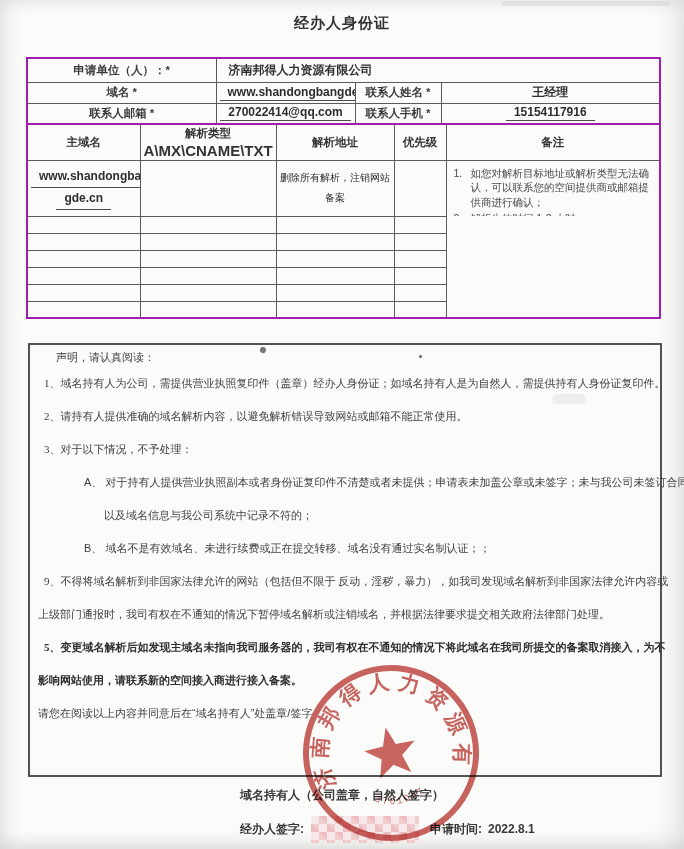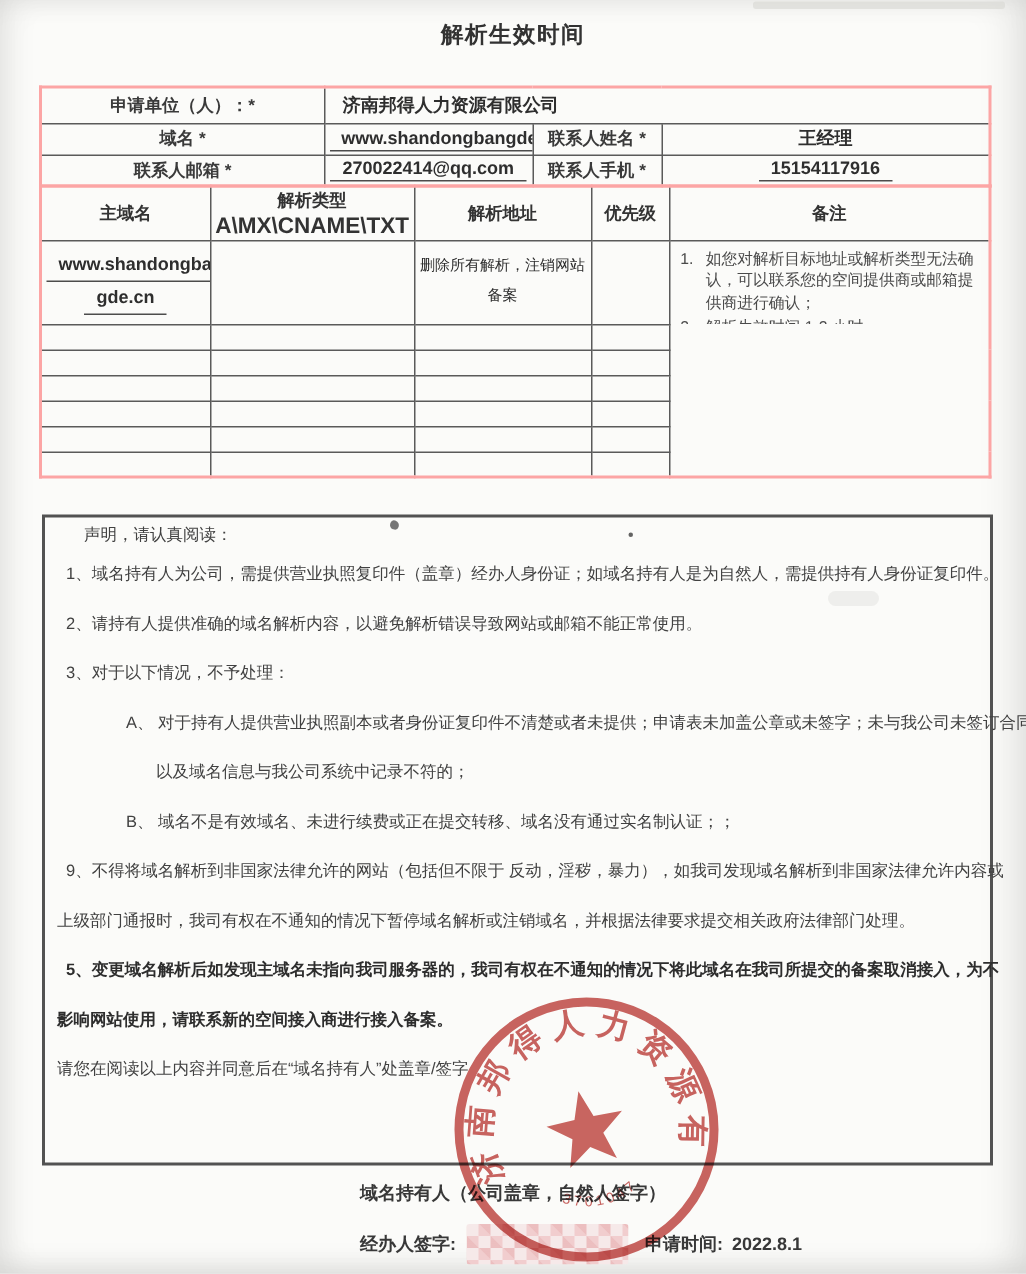--- a/index.html
+++ b/index.html
@@ -7,21 +7,21 @@
     position:relative;width:684px;height:849px;margin:0 auto;
     background:#fbfbf9;overflow:hidden;
     font-family:"Liberation Sans","DejaVu Sans",sans-serif;color:#3c3c3c;
     box-shadow:inset 0 0 22px rgba(0,0,0,.05), inset -16px 0 20px rgba(0,0,0,.05), inset 12px 0 16px rgba(0,0,0,.04), inset 0 -10px 16px rgba(0,0,0,.04);
   }
   .title{position:absolute;top:14px;left:0;right:0;text-align:center;
     font-size:15px;font-weight:700;letter-spacing:1px;color:#323232;}
 
   .form-tables{position:absolute;left:26px;top:57px;width:633px;}
   table{border-collapse:collapse;table-layout:fixed;width:633px;}
-  .t1,.t2{border:2px solid #fca5a5;}
+  .t1,.t2{border:2px solid #a21caf;}
   .t2{margin-top:-2px;}
   td{border:1px solid #5a5a5a;overflow:hidden;padding:0 3px;}
   .t1 .lab{font-size:11.5px;font-weight:600;text-align:center;color:#3a3a3a;}
   .t1 .val{font-size:12px;font-weight:700;text-align:center;color:#2e2e2e;}
   .t1 .val-left{font-size:12px;font-weight:700;text-align:left;padding-left:12px;color:#2e2e2e;}
   .u{display:inline-block;border-bottom:1px solid #4c4c4c;padding:0 8px 1px 8px;}
   .r1{height:24px;} .r2{height:21px;} .r3{height:21px;margin-left:32px;}
   .needs{height:14px;font-size:11px;font-weight:700;text-align:center;letter-spacing:5px;color:#333;}
 
   .t2 .hrow{height:36px;}
@@ -36,21 +36,21 @@
   .remarks{position:absolute;top:5px;left:7px;right:5px;height:152px;}
   .remark{display:flex;font-size:10.5px;line-height:14.5px;color:#4a4a4a;margin-bottom:2px;}
   .remark-num{width:17px;flex:none;}
   .remark-text{flex:1;}
 
   .decl{position:absolute;left:28px;top:343px;width:634px;height:434px;
     border:2px solid #525252;box-sizing:border-box;padding:0 6px;}
   .decl-line{height:33px;line-height:33px;font-size:11px;white-space:nowrap;color:#414141;}
   .decl-line:first-child{height:22px;line-height:24px;}
   .lead{padding-left:20px;}
-  .item{padding-left:8px;}
+  .item{padding-left:8px;font-family:Liberation Serif, serif;}
   .sub{padding-left:48px;}
   .sub2{padding-left:68px;}
   .cont{padding-left:2px;}
   .bold{font-weight:700;color:#2d2d2d;}
 
   .holder{position:absolute;left:240px;top:787px;font-size:12px;font-weight:600;color:#383838;}
   .op-label{position:absolute;left:240px;top:821px;font-size:12px;font-weight:600;color:#383838;}
   .apply-time{position:absolute;left:430px;top:821px;font-size:12px;font-weight:600;color:#383838;text-align:right;}
   .apply-time span{margin-right:6px;}
   .mosaic{position:absolute;left:311px;top:816px;width:108px;height:27px;border-radius:2px;
@@ -68,21 +68,21 @@
   .speck2{position:absolute;left:419px;top:355px;width:3px;height:3px;background:#636363;border-radius:50%;}
   .patch{position:absolute;left:552px;top:394px;width:34px;height:10px;background:#b5b5b2;opacity:.18;border-radius:5px;}
 </style>
 </head>
 <body>
 
 <div class="paper">
 
   <div class="smudge-top"></div>
 
-  <div class="title">解析生效时间</div>
+  <div class="title">经办人身份证</div>
 
   <div class="form-tables">
     <table class="t1">
       <colgroup>
           <col style="width:189px">
           <col style="width:139px">
           <col style="width:86px">
           <col style="width:219px">
         </colgroup>
       <tbody>

